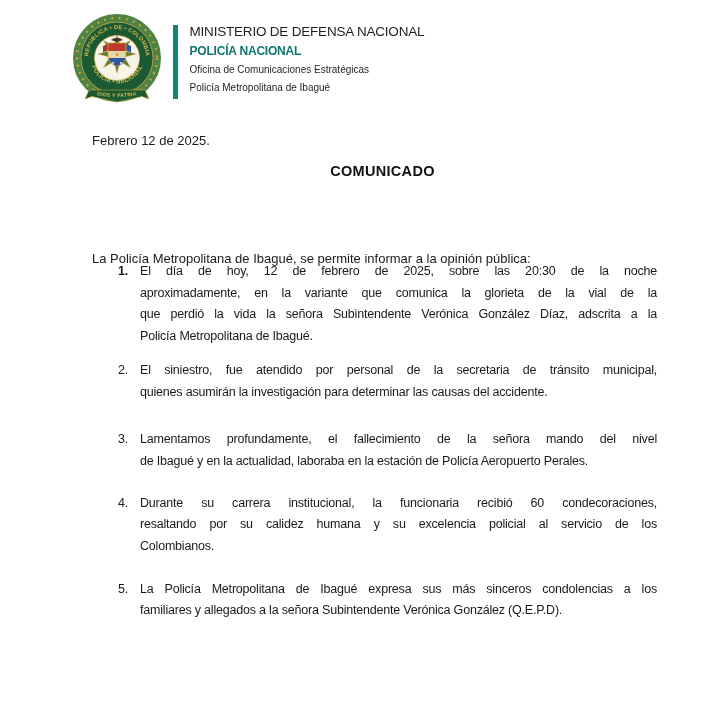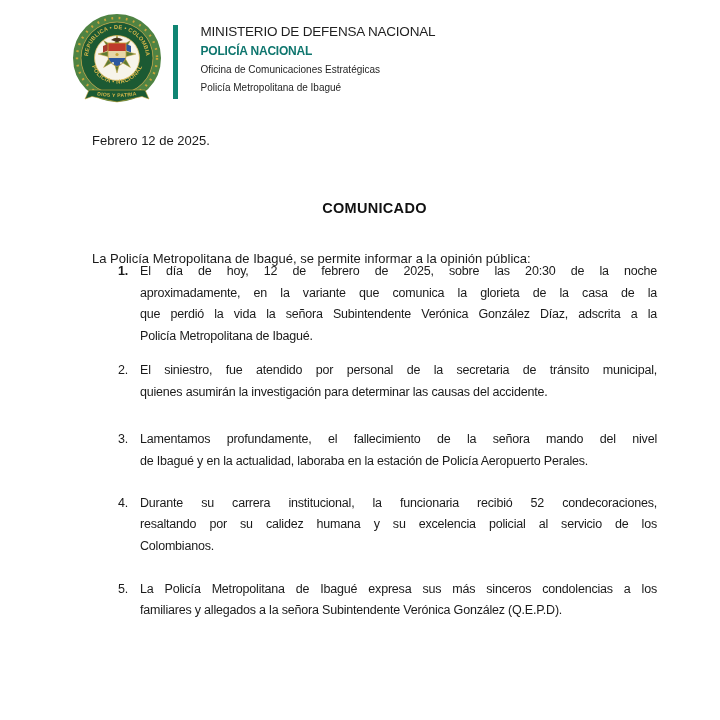--- a/index.html
+++ b/index.html
@@ -4,28 +4,28 @@
 <style>
   html,body { margin:0; padding:0; }
   body {
     width:720px; height:720px; background:#ffffff; position:relative;
     font-family:"Liberation Sans", sans-serif; color:#1a1a1a;
     overflow:hidden;
   }
   .header { position:absolute; left:65px; top:12px; display:flex; align-items:flex-start; }
   .logo { width:104px; height:92px; display:block; }
   .divider { width:4.5px; height:74px; background:#0f8573; margin-left:4px; margin-top:13px; }
-  .htext { margin-left:23px; padding-top:11px; }
+  .htext { margin-left:12px; padding-top:11px; }
   .ministry { font-size:13.5px; letter-spacing:-0.2px; color:#1f1f1f; line-height:18px; }
   .institution { font-size:12px; font-weight:700; letter-spacing:-0.2px; color:#0f766e; line-height:20px; }
   .office, .unit { font-size:10px; color:#1f1f1f; line-height:17.5px; }
 
   .date { position:absolute; left:92px; top:123px; font-size:13px;margin-top:10px; }
-  .title { position:absolute; left:92px; top:163px; width:565px; text-align:center;
-           font-weight:700; font-size:14.5px; letter-spacing:0.3px; color:#111;margin-top:37px; }
+  .title { position:absolute; left:100px; top:163px; width:565px; text-align:center;
+           font-weight:700; font-size:14.5px; letter-spacing:0.3px; color:#111; }
   .intro { position:absolute; left:92px; top:223px; font-size:13px;margin-top:28px; }
 
   .list { position:absolute; left:118px; top:261px; width:539px; }
   .item { display:flex; }
   .item:nth-child(1) { margin-bottom:12px; }
   .item:nth-child(2) { margin-bottom:26px; }
   .item:nth-child(3) { margin-bottom:20px; }
   .item:nth-child(4) { margin-bottom:21px; }
   .num { flex:0 0 22px; width:22px; font-size:12.5px; line-height:21.7px; letter-spacing:-0.2px; }
   .num.bold { font-weight:700; }
@@ -100,21 +100,21 @@
 
 <div class="title">COMUNICADO</div>
 
 <div class="intro">La Policía Metropolitana de Ibagué, se permite informar a la opinión pública:</div>
 
 <div class="list">
   <div class="item">
     <div class="num bold">1.</div>
     <div class="txt">
         <div class="jline">El día de hoy, 12 de febrero de 2025, sobre las 20:30 de la noche</div>
-        <div class="jline">aproximadamente, en la variante que comunica la glorieta de la casa de la</div>
+        <div class="jline">aproximadamente, en la variante que comunica la glorieta de la vial de la</div>
         <div class="jline">que perdió la vida la señora Subintendente Verónica González Díaz, adscrita a la</div>
         <div class="jline">Policía Metropolitana de Ibagué.</div>
       </div>
   </div>
 
   <div class="item">
     <div class="num">2.</div>
     <div class="txt">
         <div class="jline">El siniestro, fue atendido por personal de la secretaria de tránsito municipal,</div>
         <div class="jline">quienes asumirán la investigación para determinar las causas del accidente.</div>
@@ -125,21 +125,21 @@
     <div class="num">3.</div>
     <div class="txt">
         <div class="jline">Lamentamos profundamente, el fallecimiento de la señora mando del nivel</div>
         <div class="jline">de Ibagué y en la actualidad, laboraba en la estación de Policía Aeropuerto Perales.</div>
       </div>
   </div>
 
   <div class="item">
     <div class="num">4.</div>
     <div class="txt">
-        <div class="jline">Durante su carrera institucional, la funcionaria recibió 52 condecoraciones,</div>
+        <div class="jline">Durante su carrera institucional, la funcionaria recibió 60 condecoraciones,</div>
         <div class="jline">resaltando por su calidez humana y su excelencia policial al servicio de los</div>
         <div class="jline">Colombianos.</div>
       </div>
   </div>
 
   <div class="item">
     <div class="num">5.</div>
     <div class="txt">
         <div class="jline">La Policía Metropolitana de Ibagué expresa sus más sinceros condolencias a los</div>
         <div class="jline">familiares y allegados a la señora Subintendente Verónica González (Q.E.P.D).</div>

